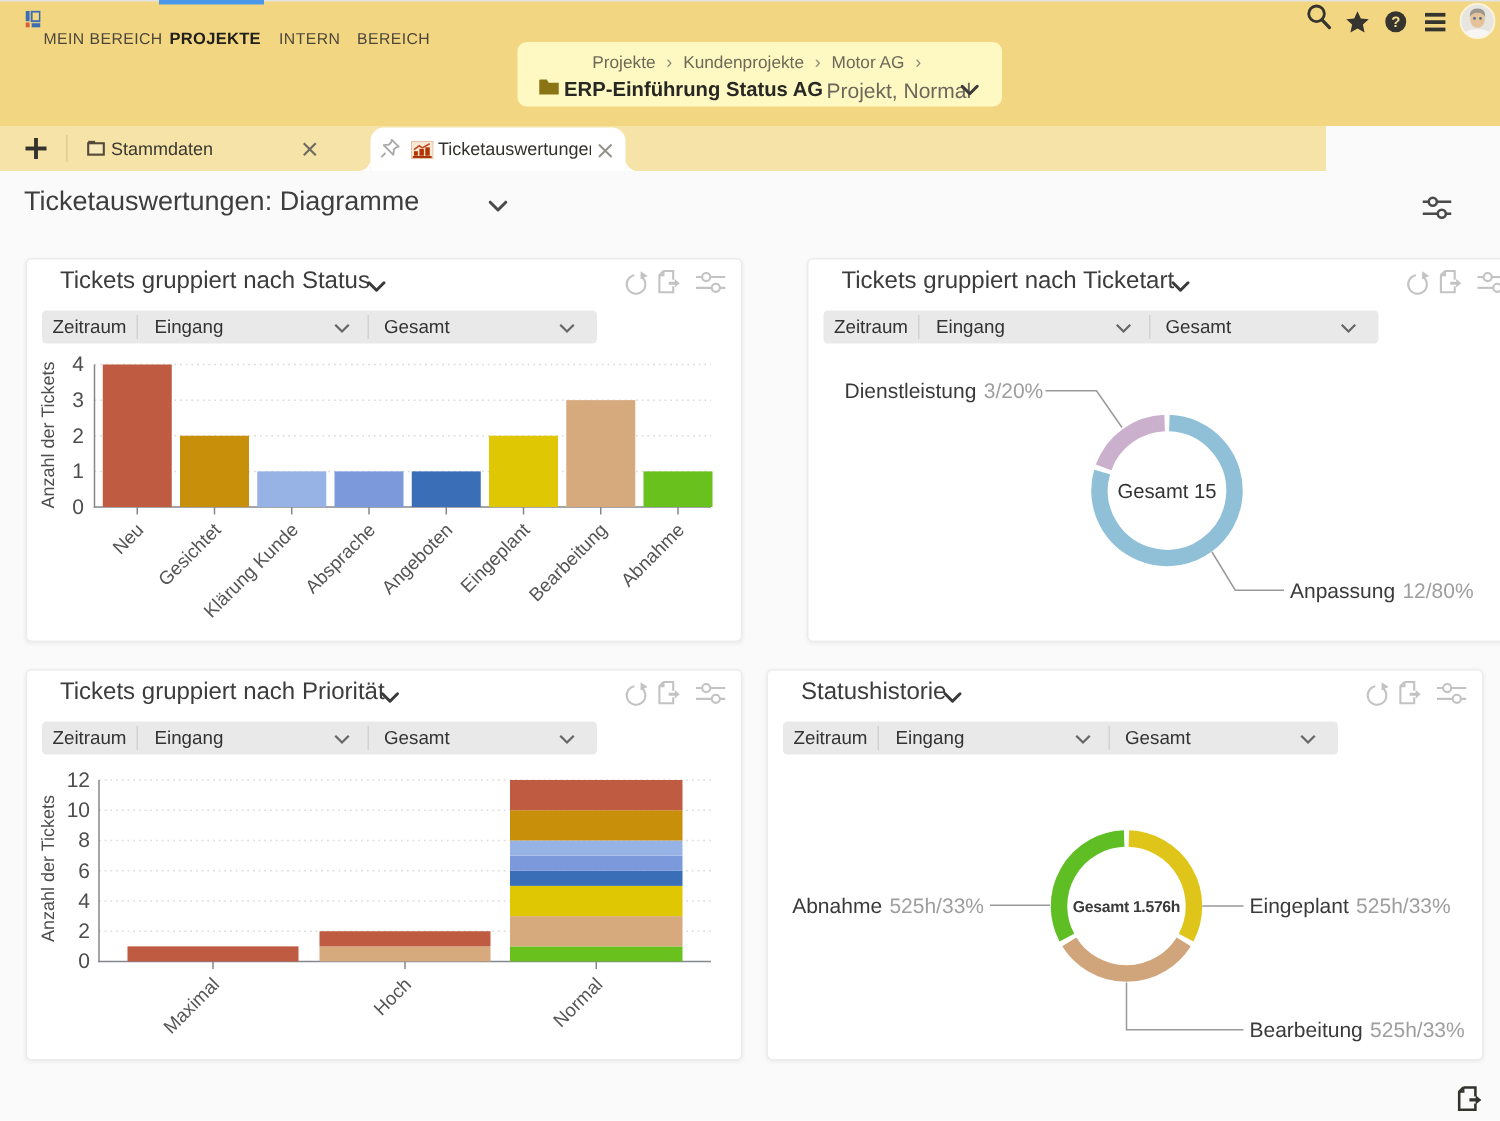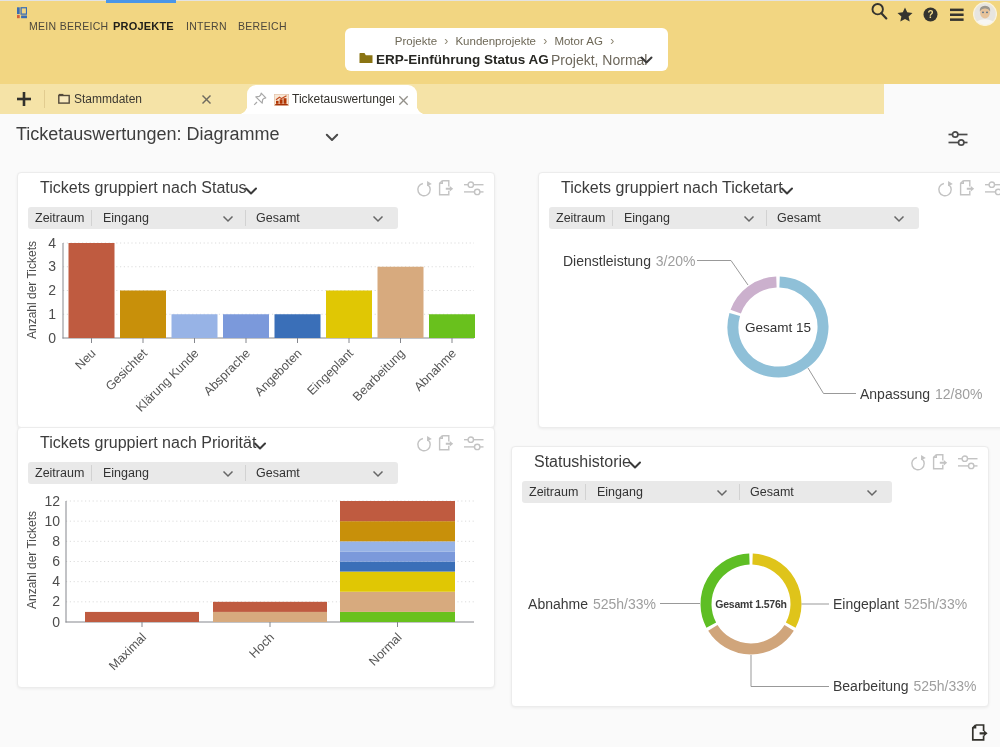--- a/index.html
+++ b/index.html
@@ -9,21 +9,21 @@
 #header { position:absolute; left:0; top:0; width:1000px; height:84px; background:#F2D682; }
 #topline { position:absolute; left:0; top:0; width:1000px; height:1px; background:#e3e3e3; }
 #bluebar { position:absolute; left:106px; top:0; width:70px; height:3px; background:#4A96E8; }
 .navitem { position:absolute; top:20px; font-size:10.5px; letter-spacing:0.3px; color:#4c473c; }
 #nav-mb { left:29px; }
 #nav-pr { left:113px; font-weight:bold; color:#21201b; font-size:11px; letter-spacing:0.2px; }
 #nav-in { left:186px; }
 #nav-ex { left:238px; }
 #mbicon { position:absolute; left:17px; top:7px; }
 
-#bcpanel { position:absolute; left:345px; top:28px; width:323px; height:43px; background:#ffffff; border-radius:6px; }
+#bcpanel { position:absolute; left:345px; top:28px; width:323px; height:43px; background:#fef9c3; border-radius:6px; }
 #bcrow1 { position:absolute; top:6px; width:100%; text-align:center; font-size:11.5px; color:#6e6857; }
 #bcrow1 .sep { color:#8d8672; padding:0 4px; font-size:12px; }
 #bcrow2 { position:absolute; top:21px; left:15px; width:300px; height:22px; }
 #bcname { position:absolute; left:16px; top:2.5px; font-size:13.5px; font-weight:bold; color:#272723; }
 #bcstate { position:absolute; left:191px; top:2.5px; font-size:14px; color:#6d675b; }
 
 .hicon { position:absolute; top:4px; }
 
 #tabbar { position:absolute; left:0; top:84px; width:884px; height:30px; background:#F5E3A7; }
 #plusbtn { position:absolute; left:16px; top:7px; }
@@ -35,21 +35,21 @@
 #tab2 .fl { left:-9px; background:radial-gradient(circle at 0 0, rgba(255,255,255,0) 9px, #ffffff 9.5px); }
 #tab2 .fr { right:-9px; background:radial-gradient(circle at 9px 0, rgba(255,255,255,0) 9px, #ffffff 9.5px); }
 #tab2 .txt { position:absolute; left:45px; top:7px; width:102px; font-size:12px; color:#33312c; white-space:nowrap; overflow:hidden; }
 
 #content { position:absolute; left:0; top:114px; width:1000px; height:633px; background:#FAFAFA; }
 #pagetitle { position:absolute; left:16px; top:10px; font-size:18px; color:#3e3e3e; }
 
 .card { position:absolute; width:478px; height:256px; background:#fff; border:1px solid #ececec; border-radius:4px; box-shadow:0 1px 3px rgba(0,0,0,0.06); }
 #card1 { left:17px; top:58px; }
 #card2 { left:538px; top:58px; }
-#card3 { left:17px; top:313px; height:261px; }
+#card3 { left:17px; top:332px; height:261px; }
 #card4 { left:511px; top:332px; height:261px; }
 .ctitle { position:absolute; left:10px; top:6px; font-size:16px; color:#3c3c3c;margin-left:12px; }
 .cicons { position:absolute; right:9px; top:7px; }
 .fbar { position:absolute; left:10px; top:34px; width:370px; height:22px; background:#E9E9E9; border-radius:3px; font-size:12.5px; color:#333; }
 .fbar .lbl { position:absolute; top:3.5px; }
 .fbar .div { position:absolute; top:3px; width:1px; height:16px; background:#d2d2d2; }
 </style>
 </head>
 <body>
 <div id="page">

